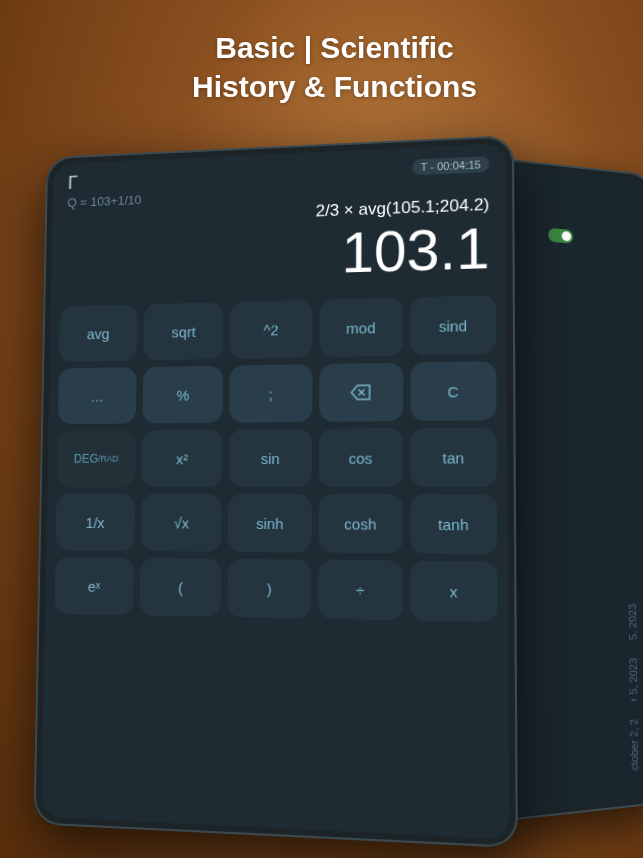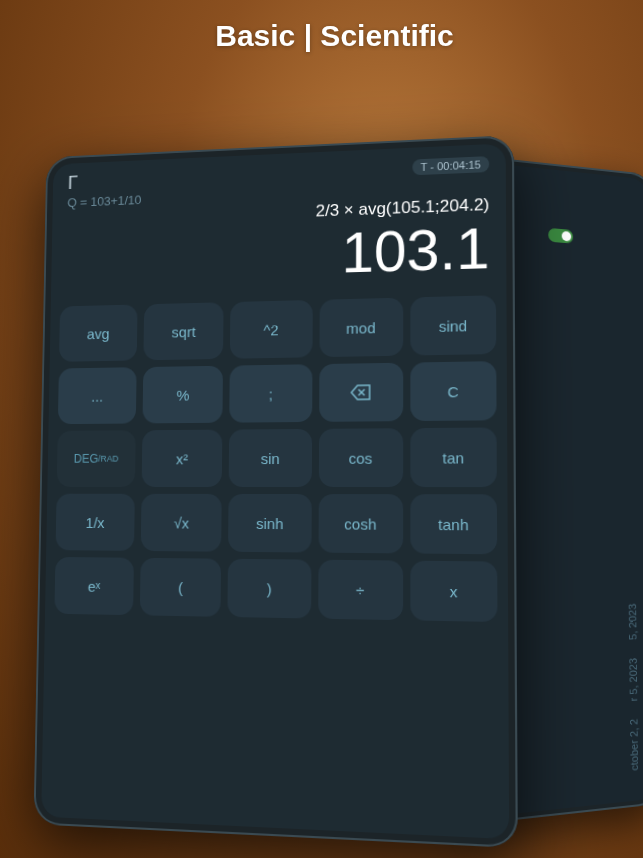--- a/index.html
+++ b/index.html
@@ -16,21 +16,21 @@
     
     .bg {
       position: absolute;
       inset: 0;
       background: radial-gradient(ellipse at 60% 30%, #c08040 0%, #8b5020 40%, #5a2e0a 100%);
     }
 
     
     .header {
       position: absolute;
-      top: 16px;
+      top: 28px;
       left: 0; right: 0;
       text-align: center;
       z-index: 10;
       padding-left: 26px;
     }
     .header-title {
       font-size: 30px;
       font-weight: 600;
       color: #ffffff;
       line-height: 1.3;
@@ -225,20 +225,21 @@
     }
   </style>
 </head>
 <body>
 
 <div class="bg"></div>
 
 <div class="header">
   <div class="header-title">
     <span>Basic | Scientific</span><br>
+    <span>History &amp; Functions</span>
   </div>
 </div>
 
 <div class="tablet-secondary">
   <div class="tablet-secondary-screen">
     <div class="toggle-dot"></div>
     <div class="secondary-dates">
       <span class="date-text">5, 2023</span>
       <span class="date-text">r 5, 2023</span>
       <span class="date-text">ctober 2, 2</span>

